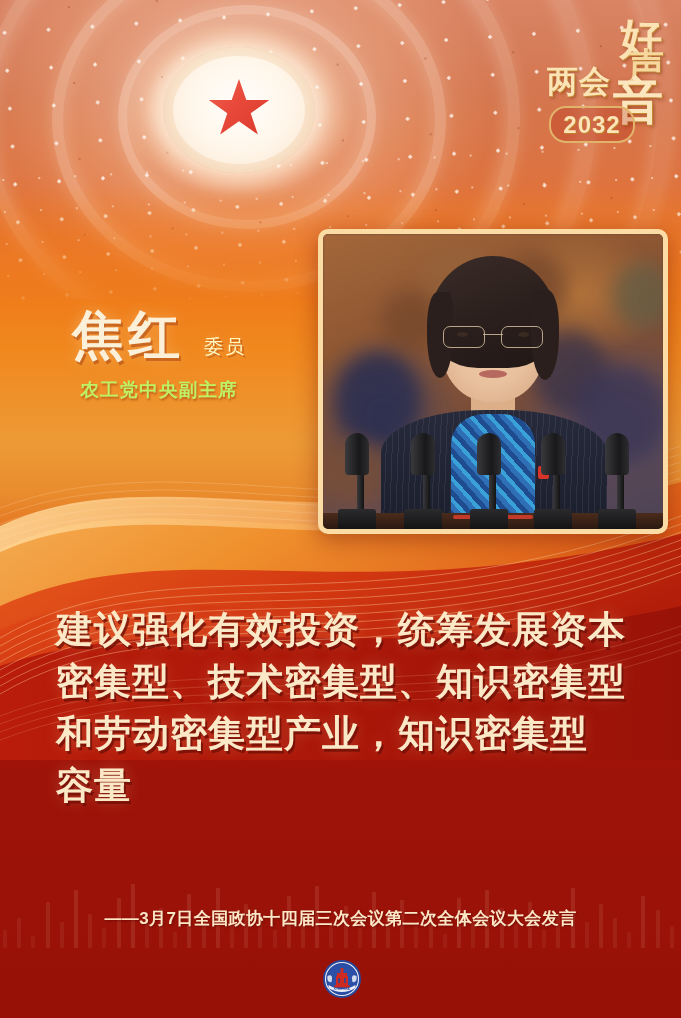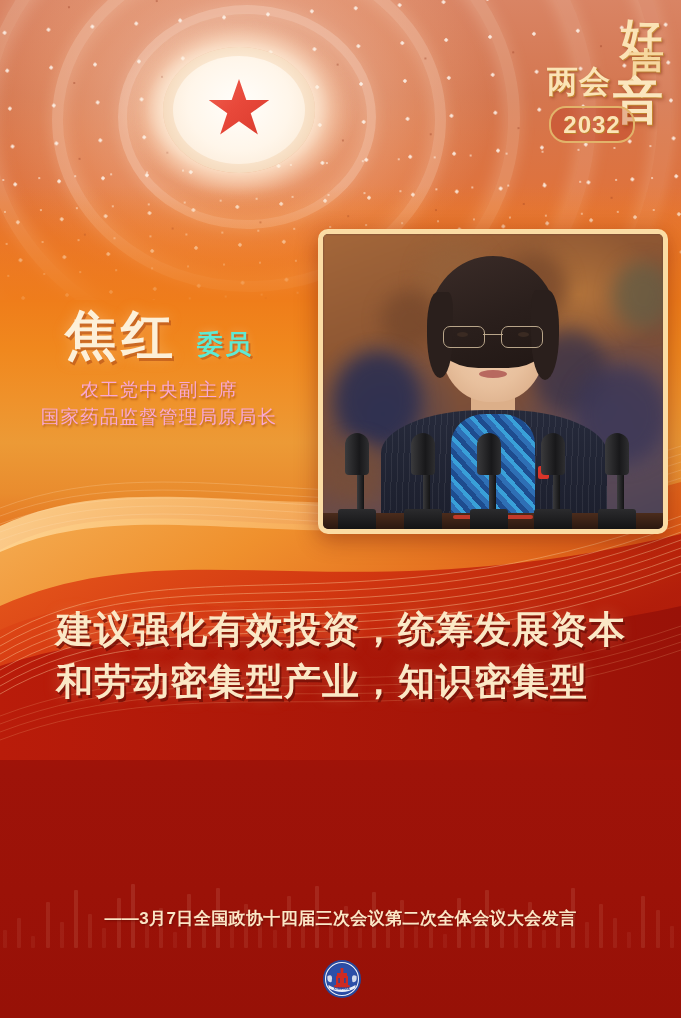--- a/index.html
+++ b/index.html
@@ -224,28 +224,28 @@
 
   
   .namewrap{position:absolute;left:0;top:306px;width:318px;z-index:25;text-align:center;}
   .nameline{display:flex;align-items:baseline;justify-content:center;gap:20px;}
   .name{
     font-size:52px;line-height:58px;font-weight:bold;letter-spacing:4px;
     color:#FDF0D8;
     text-shadow:2px 3px 0 rgba(170,70,20,.55), 0 0 14px rgba(255,230,190,.35);
   }
   .role{
-    font-size:26px;line-height:34px;font-weight:bold;letter-spacing:2px;
-    color:#5eead4;
+    font-size:19px;line-height:34px;font-weight:normal;letter-spacing:2px;
+    color:#fef9c3;
     text-shadow:2px 2px 0 rgba(170,70,20,.5), 0 0 10px rgba(255,230,190,.3);
   }
   .subtitle{
     margin-top:12px;
-    font-size:18.5px;line-height:27px;font-weight:normal;letter-spacing:1.2px;
-    color:#f9a8d4;
+    font-size:18.5px;line-height:27px;font-weight:bold;letter-spacing:1.2px;
+    color:#bef264;
     text-shadow:1px 2px 2px rgba(150,60,15,.55);
   }
 
   
   .quote{
     position:absolute;left:56px;top:604px;width:580px;z-index:25;
     font-size:37px;line-height:52px;font-weight:bold;letter-spacing:1px;
     color:#FBE8C6;
     text-shadow:2px 3px 0 rgba(110,14,6,.75), 0 0 16px rgba(255,220,170,.25);
   }
@@ -409,27 +409,28 @@
     </div>
   </div>
 
   <div class="namewrap">
     <div class="nameline">
       <span class="name">焦红</span>
       <span class="role">委员</span>
     </div>
     <div class="subtitle">
       <div>农工党中央副主席</div>
-      <div>国家药品监督管理局原局长</div>
     </div>
   </div>
 
   <div class="quote">
     <div>建议强化有效投资，统筹发展资本</div>
+    <div>密集型、技术密集型、知识密集型</div>
     <div>和劳动密集型产业，知识密集型</div>
+    <div>容量</div>
   </div>
 
   <div class="wavebars">
       <i style="left: 3px; width: 4px; height: 18px; opacity: 0.5;"></i>
       <i style="left: 17.1875px; width: 4px; height: 30px; opacity: 0.61;"></i>
       <i style="left: 31.375px; width: 4px; height: 12px; opacity: 0.45;"></i>
       <i style="left: 45.5625px; width: 4px; height: 46px; opacity: 0.75;"></i>
       <i style="left: 59.75px; width: 4px; height: 26px; opacity: 0.57;"></i>
       <i style="left: 73.9375px; width: 4px; height: 58px; opacity: 0.85;"></i>
       <i style="left: 88.125px; width: 4px; height: 34px; opacity: 0.64;"></i>

